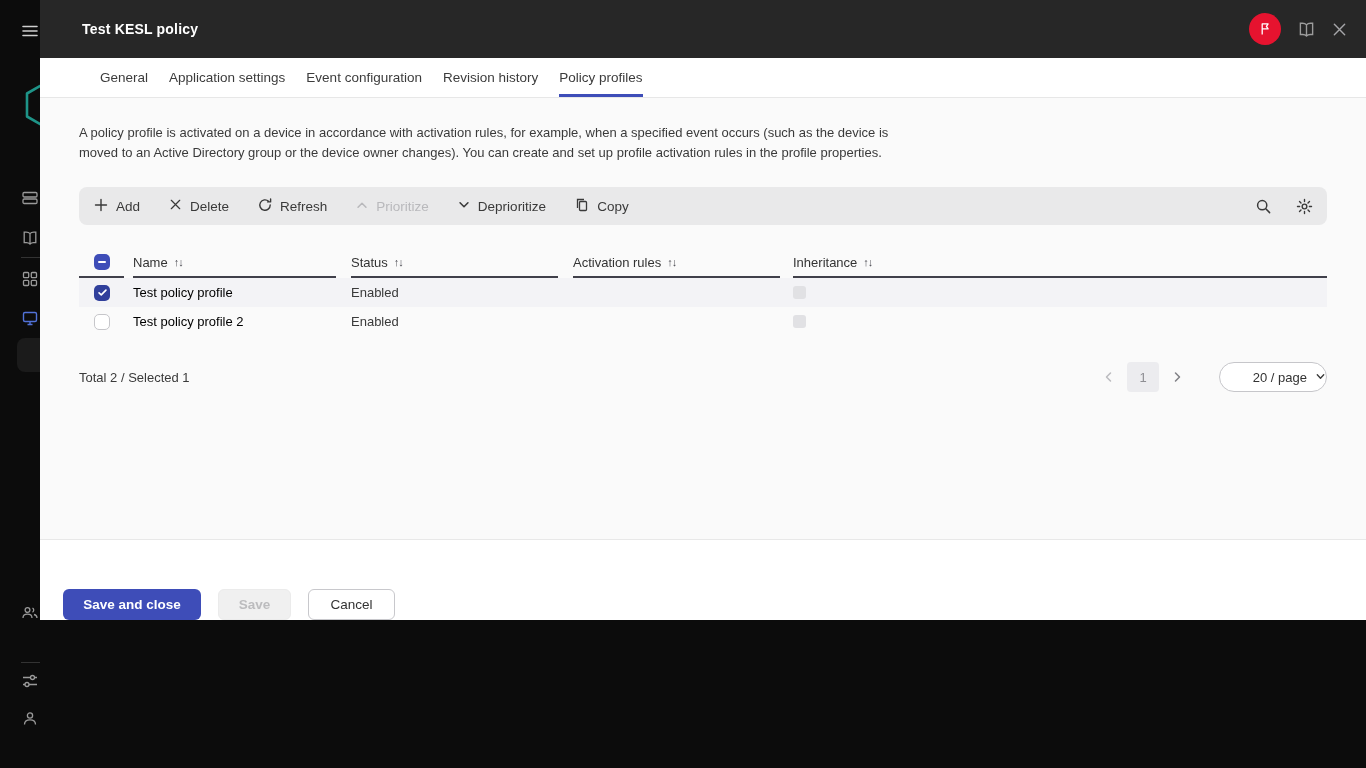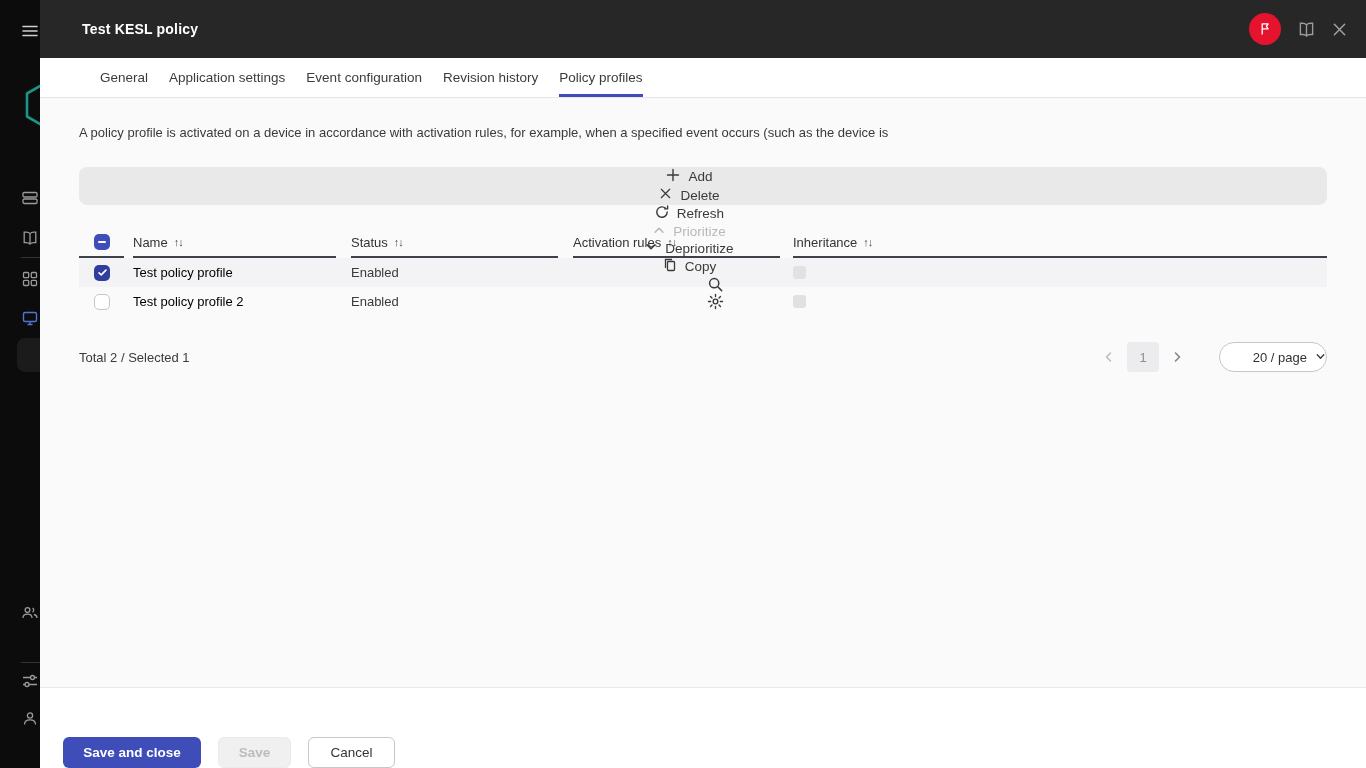--- a/index.html
+++ b/index.html
@@ -8,41 +8,41 @@
   .app { position:relative; width:1366px; height:768px; }
 
   
   .sidebar { position:absolute; left:0; top:0; width:40px; height:768px;
              background:#0c0c0c; overflow:hidden; z-index:1; }
   .sb-abs { position:absolute; left:21px; }
   .sb-divider { position:absolute; left:21px; width:19px; height:1px; background:#333; }
   .sb-pill { position:absolute; left:17px; width:30px; height:34px; border-radius:8px; background:#1b1b1b; }
 
   
-  .modal { position:absolute; left:40px; top:0; width:1326px; height:768px;
+  .modal { position:absolute; left:40px; top:0; width:1326px; height:620px;
            display:flex; flex-direction:column; background:#fafafa; z-index:2; }
 
   .titlebar { height:58px; flex:0 0 58px; background:#272727; display:flex; align-items:center; }
   .titlebar .title { margin-left:42px; color:#fff; font-size:14px; font-weight:bold; letter-spacing:.2px; }
   .tb-right { margin-left:auto; margin-right:19px; display:flex; align-items:center; gap:16px; }
   .badge { width:32px; height:32px; border-radius:50%; background:#e6132f;
            display:flex; align-items:center; justify-content:center; cursor:pointer; }
   .tb-ic { display:flex; align-items:center; cursor:pointer; }
 
   .tabbar { height:40px; flex:0 0 40px; background:#fff; border-bottom:1px solid #e7e7e7;
             display:flex; align-items:stretch; padding-left:60px; }
   .tab { display:flex; align-items:center; margin-right:21px; font-size:13.5px; color:#3c3c3c;
          cursor:pointer; border-bottom:3px solid transparent; padding-top:3px; }
   .tab.active { border-bottom-color:#3e4db8; }
 
   .content { flex:1 1 auto; background:#fafafa; padding:0 0 0 39px; position:relative; }
   .desc { margin-top:25px; font-size:13px; line-height:20px; color:#3a3a3a; }
 
   .toolbar { margin-top:24px; width:1248px; height:38px; background:#e9e9ea; border-radius:8px;
-             display:flex; align-items:center; padding:0 14px;flex-direction:column; }
+             display:flex; align-items:center; padding:0 14px; }
   .tbtn { display:flex; align-items:center; gap:7px; margin-right:28px; font-size:13.5px;
           color:#3a3a3a; cursor:pointer; }
   .tbtn.disabled { color:#b9b9bc; cursor:default; }
   .tbtn.disabled svg path, .tbtn.disabled svg rect { stroke:#b9b9bc; }
   .tb-spacer { margin-left:auto; }
   .tb-iconbtn { display:flex; align-items:center; margin-left:24px; cursor:pointer; }
 
   
   .table { margin-top:23px; width:1248px; font-size:13px; color:#3a3a3a; }
   .thead { display:flex; height:30px; align-items:center; }
@@ -204,21 +204,21 @@
       <div class="tab">
           <span>Revision history</span>
         </div>
       <div class="tab active">
           <span>Policy profiles</span>
         </div>
     </nav>
 
     <main class="content">
 
-      <p class="desc"><span>A policy profile is activated on a device in accordance with activation rules, for example, when a specified event occurs (such as the device is</span><br></p>
+      <p class="desc"><span>A policy profile is activated on a device in accordance with activation rules, for example, when a specified event occurs (such as the device is</span><br><span>moved to an Active Directory group or the device owner changes). You can create and set up profile activation rules in the profile properties.</span></p>
 
       <div class="toolbar">
         <div class="tbtn">
           <span><svg width="16" height="16" viewBox="0 0 16 16">
                 <path d="M8 2.5v11M2.5 8h11" stroke="#3a3a3a" stroke-width="1.4" stroke-linecap="round" fill="none"></path>
               </svg></span>
           <span>Add</span>
         </div>
         <div class="tbtn">
           <span><svg width="15" height="15" viewBox="0 0 16 16">

